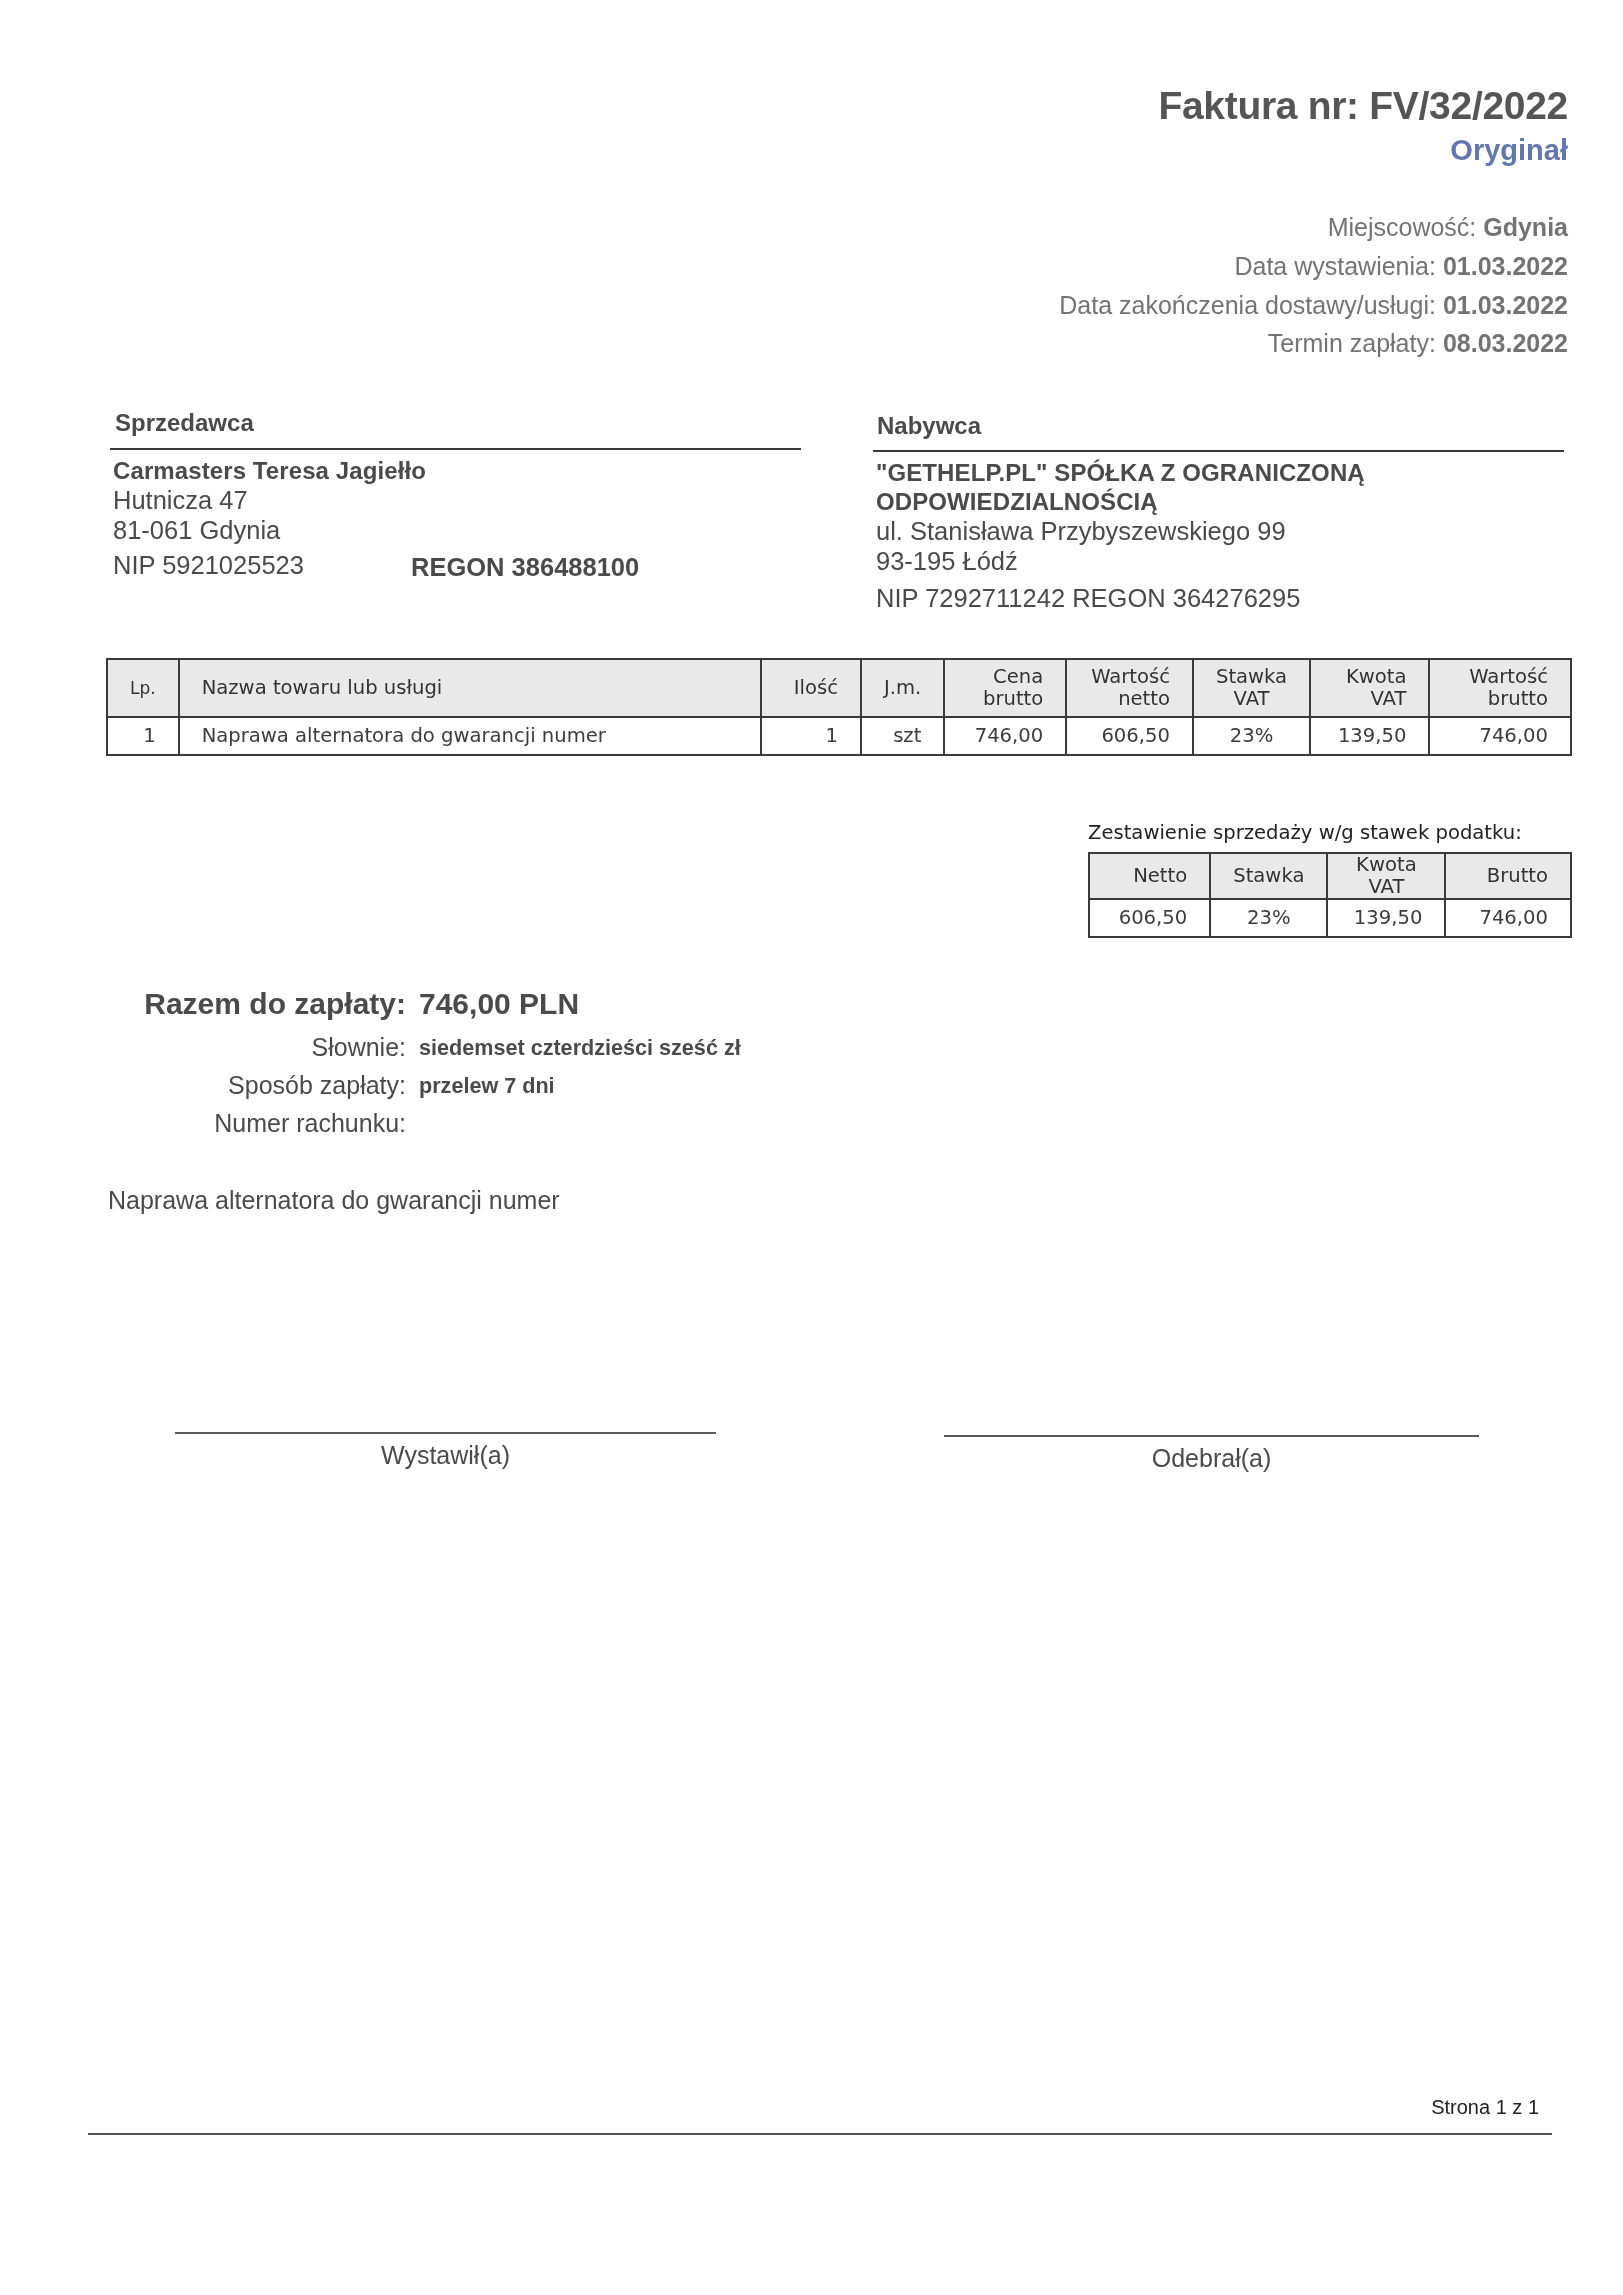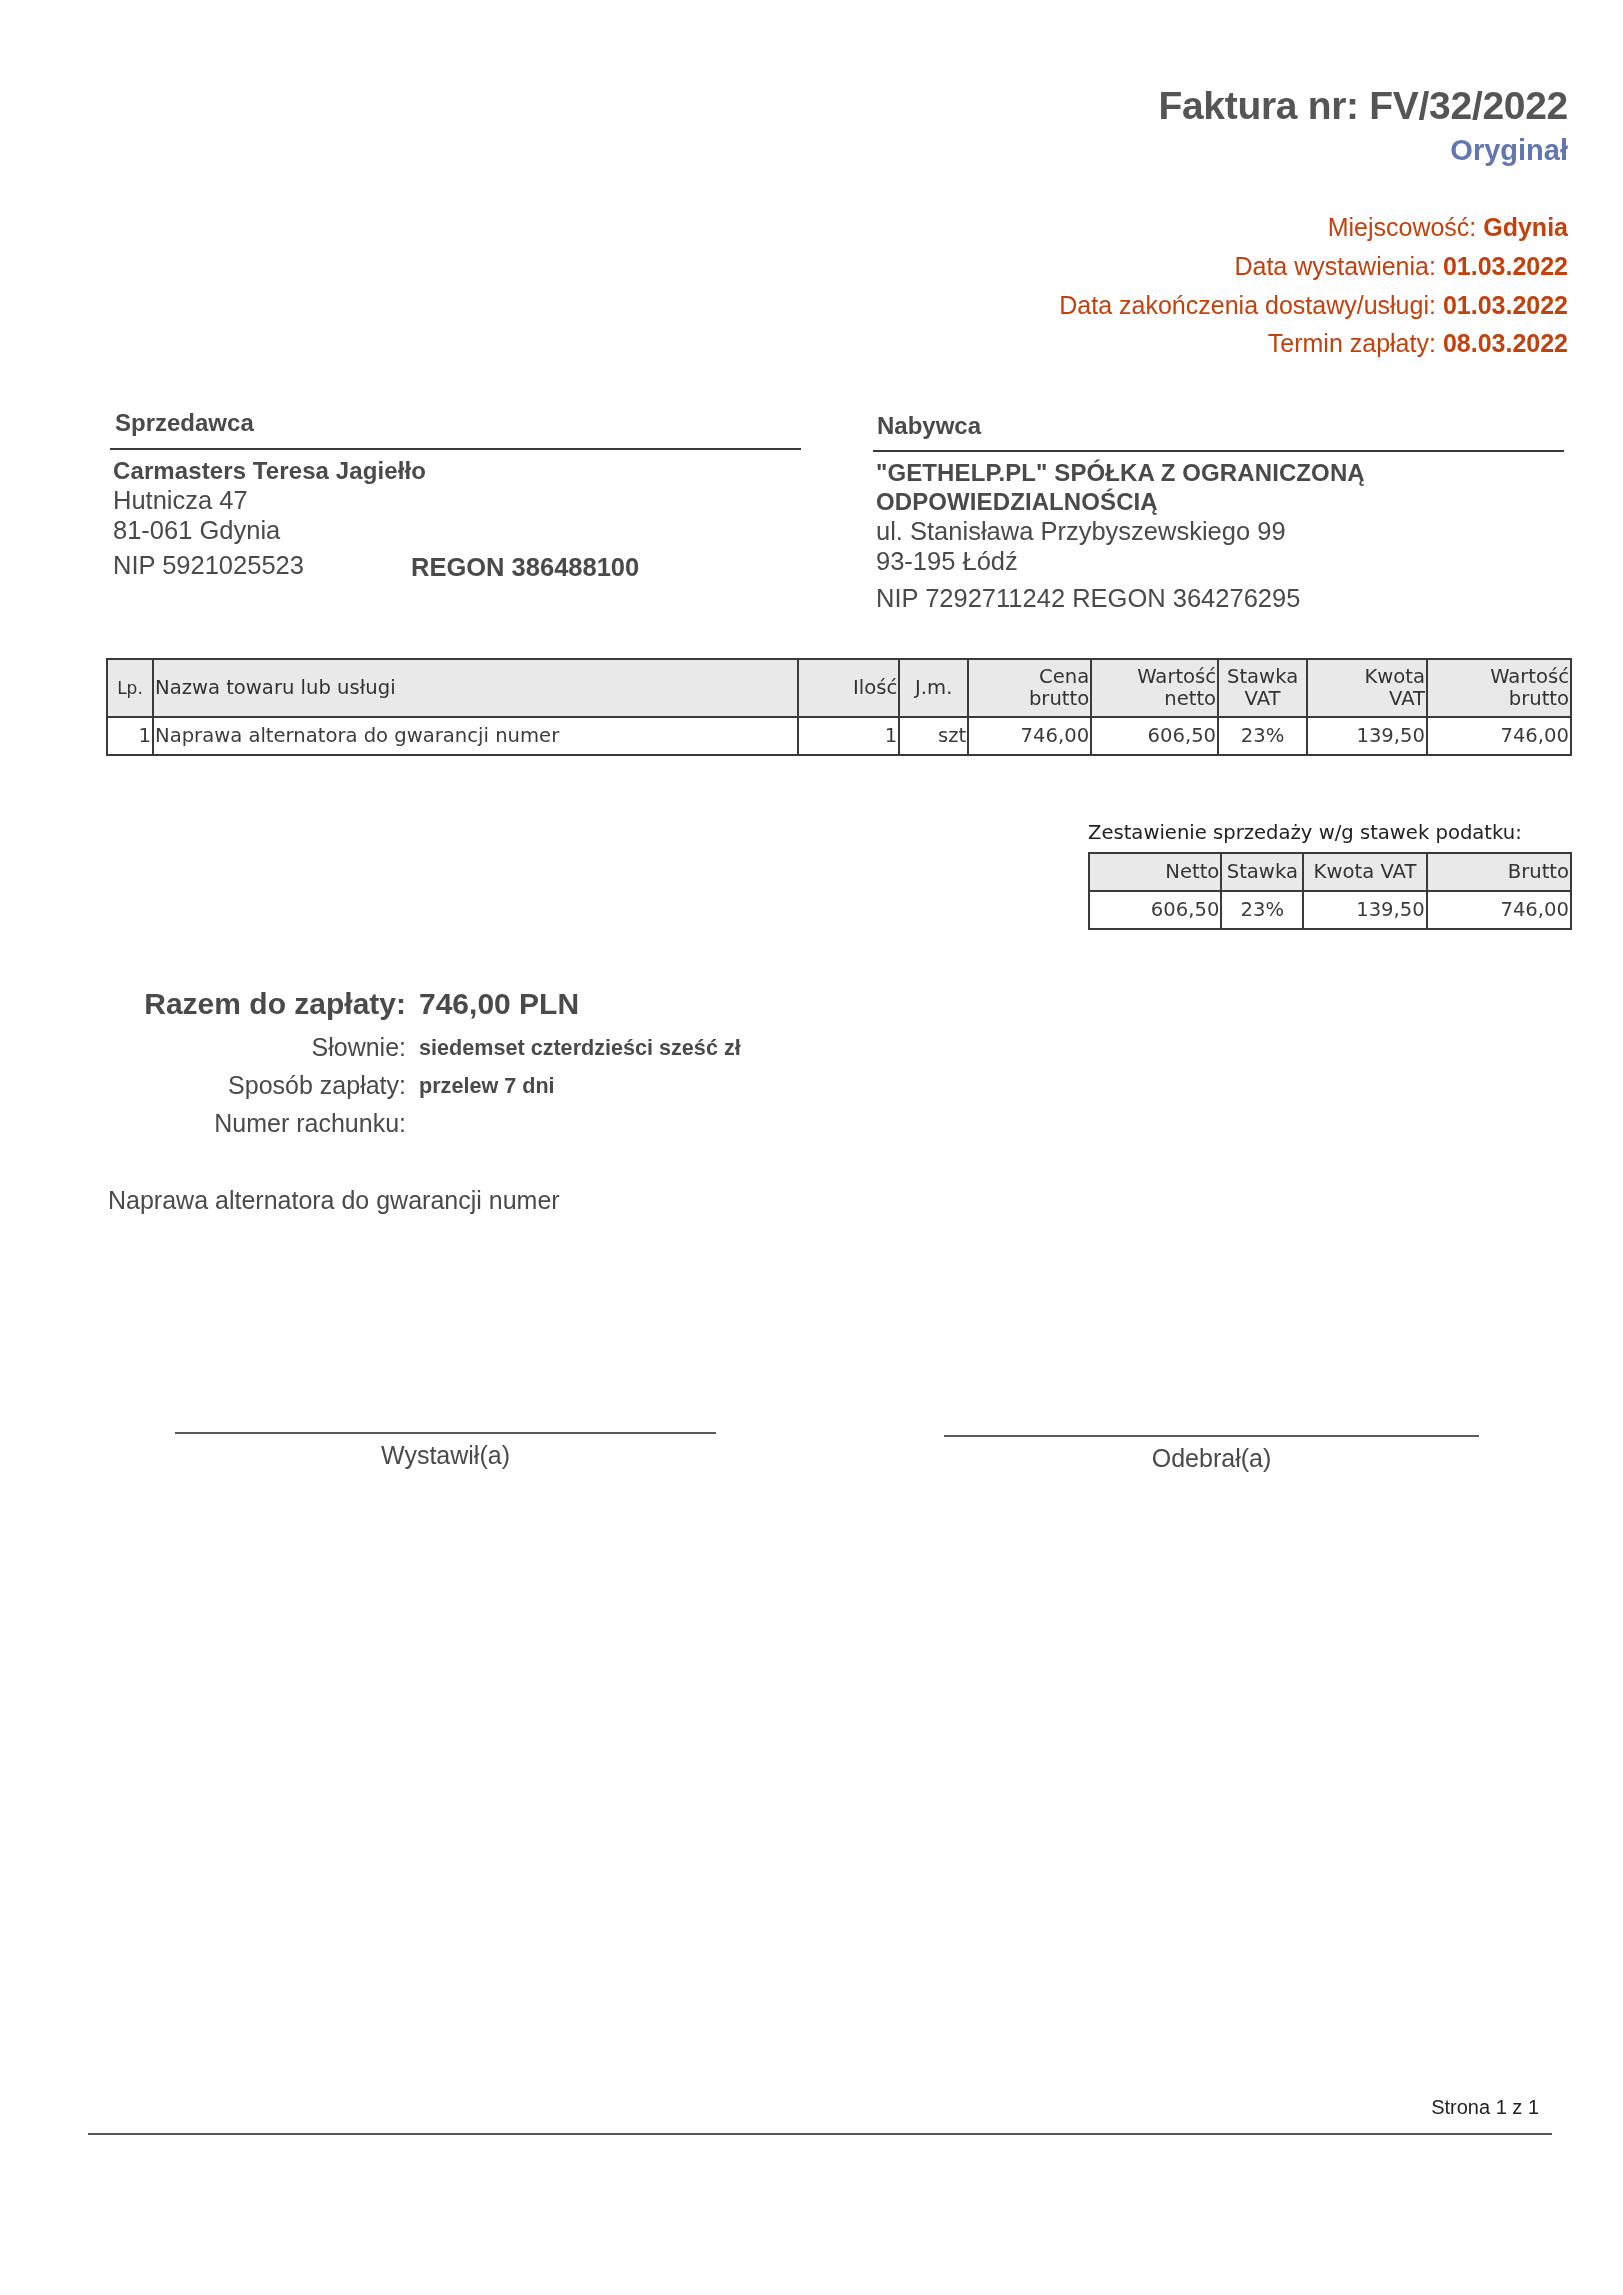--- a/index.html
+++ b/index.html
@@ -6,33 +6,33 @@
   body {
     width: 1623px; height: 2295px; position: relative; overflow: hidden;
     font-family: "Liberation Sans", sans-serif; color: #4a4a4a;
   }
   .abs { position: absolute; }
 
   
   #title { right: 55px; top: 84px; font-size: 39px; font-weight: bold; color: #555555; letter-spacing: -0.3px; white-space: nowrap; }
   #copy-label { right: 55px; top: 134px; font-size: 29px; font-weight: bold; color: #6276b0; }
 
-  .meta { right: 55px; font-size: 25px; white-space: nowrap; color: #c2410c; }
+  .meta { right: 55px; font-size: 25px; white-space: nowrap; color: #737373; }
   .meta .v { font-weight: bold; }
 
   
   .party-head { font-size: 24px; font-weight: bold; color: #4a4a4a; }
   .party-rule { height: 2px; background: #3a3a3a; }
   .party-line { font-size: 25.5px; white-space: nowrap; color: #4a4a4a; }
   .party-name { font-size: 24px; font-weight: bold; white-space: nowrap; letter-spacing: 0.1px; }
 
   
   table.grid { border-collapse: collapse; position: absolute; font-family: "DejaVu Sans", sans-serif; color: #3c3c3c; }
   table.grid td, table.grid th {
-    border: 2px solid #3a3a3a; padding: 0 1px; font-size: 19.6px; font-weight: normal;
+    border: 2px solid #3a3a3a; padding: 0 22px; font-size: 19.6px; font-weight: normal;
     text-align: right; vertical-align: middle; line-height: 22px;
   }
   table.grid th { background: #e9e9e9; color: #333333; }
   table.grid .left { text-align: left; }
   table.grid .center { text-align: center; }
   table.grid td.noborder { border: none; }
   table.grid .bold { font-weight: bold; }
 
   #summary-caption { left: 1088px; top: 821px; font-size: 19.6px; font-family: "DejaVu Sans", sans-serif; color: #222; white-space: nowrap; }
 

